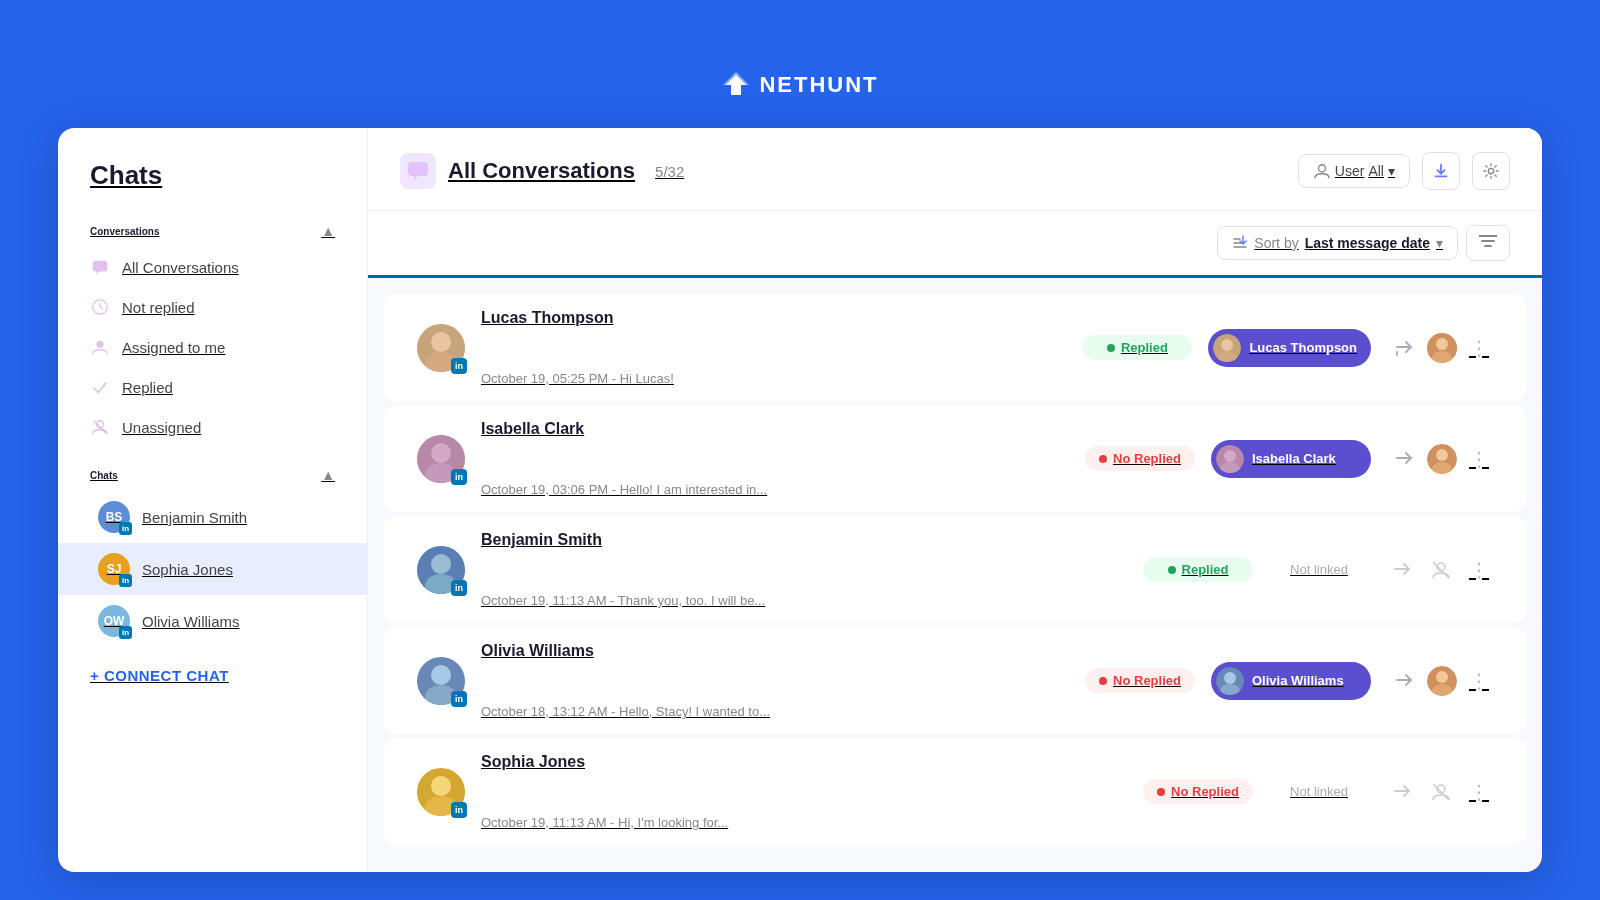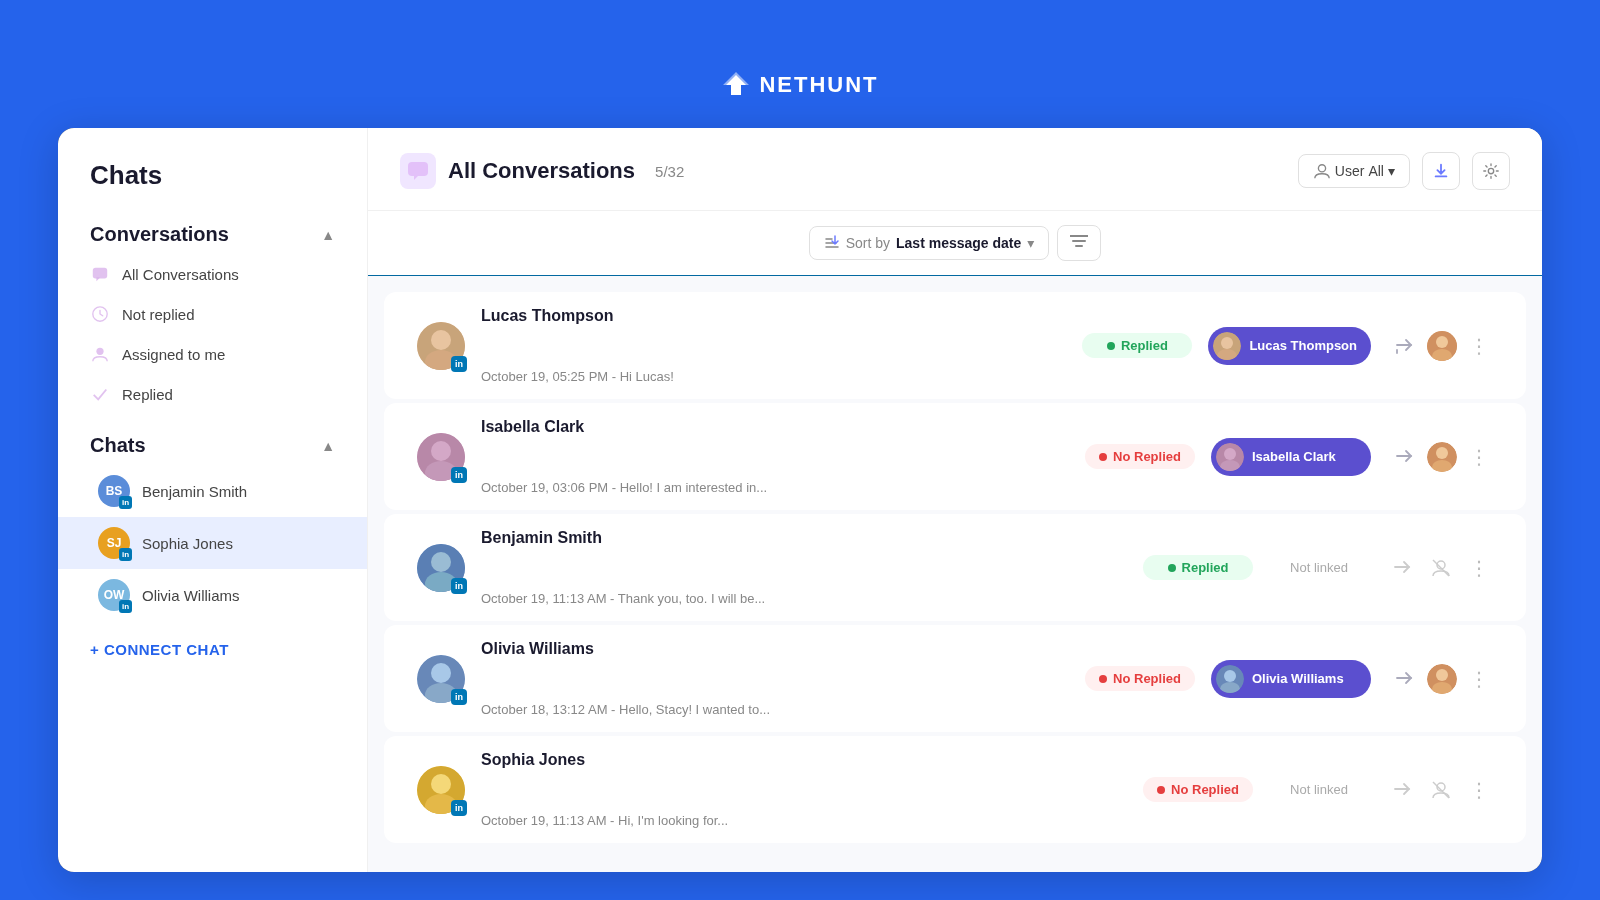--- a/index.html
+++ b/index.html
@@ -40,20 +40,21 @@
       position: absolute;
       top: 128px;
       left: 58px;
       right: 58px;
       bottom: 28px;
       background: #0f172a;
       border-radius: 16px;
       display: flex;
       overflow: hidden;
       box-shadow: 0 8px 40px rgba(0,0,0,0.18);
+      text-decoration: underline;
     }
 
     
     .sidebar {
       width: 310px;
       min-width: 310px;
       background: #fff;
       border-right: 1px solid #f0f0f0;
       display: flex;
       flex-direction: column;
@@ -67,21 +68,21 @@
     }
 
     .section-header {
       display: flex;
       align-items: center;
       justify-content: space-between;
       padding: 8px 32px;
       cursor: pointer;
     }
     .section-header-label {
-      font-size: 20px;
+      font-size: 10px;
       font-weight: 700;
       color: #1a1a2e;
     }
     .chevron-icon {
       color: #888;
       font-size: 14px;
     }
 
     .nav-item {
       display: flex;
@@ -205,24 +206,24 @@
     .header-right {
       display: flex;
       align-items: center;
       gap: 12px;
     }
 
     
     .toolbar {
       display: flex;
       align-items: center;
-      justify-content: center;
+      justify-content: flex-end;
       padding: 14px 32px;
       background: #fff;
-      border-bottom: 1px solid #0369a1;
+      border-bottom: 3px solid #0369a1;
     }
     .sort-control {
       display: flex;
       align-items: center;
       gap: 8px;
     }
     .sort-btn {
       display: flex;
       align-items: center;
       gap: 6px;
@@ -493,20 +494,30 @@
       </span>
       <span>Assigned to me</span>
     </div>
     <div class="nav-item">
       <span class="nav-icon">
         <svg width="18" height="18" viewBox="0 0 20 20" fill="none">
             <polyline points="3,11 8,16 17,5" stroke="#d4a8e8" stroke-width="2" fill="none" opacity="0.7"></polyline>
           </svg>
       </span>
       <span>Replied</span>
+    </div>
+    <div class="nav-item">
+      <span class="nav-icon">
+        <svg width="18" height="18" viewBox="0 0 20 20" fill="none">
+            <circle cx="10" cy="7" r="4" stroke="#d4a8e8" stroke-width="1.5" fill="none" opacity="0.7"></circle>
+            <path d="M2 18 Q2 13 10 13 Q18 13 18 18" stroke="#d4a8e8" stroke-width="1.5" opacity="0.7" fill="none"></path>
+            <line x1="3" y1="3" x2="17" y2="17" stroke="#d4a8e8" stroke-width="1.5" opacity="0.7"></line>
+          </svg>
+      </span>
+      <span>Unassigned</span>
     </div>
 
     <div class="section-header" style="margin-top:12px;">
       <span class="section-header-label">Chats</span>
       <span class="chevron-icon">▲</span>
     </div>
 
     <div class="chat-item">
       <div class="chat-avatar">
         <div class="chat-avatar" style="background:#5b8dd9; width:32px; height:32px; border-radius:50%; display:flex; align-items:center; justify-content:center; color:white; font-size:12px; font-weight:700;">BS</div>

